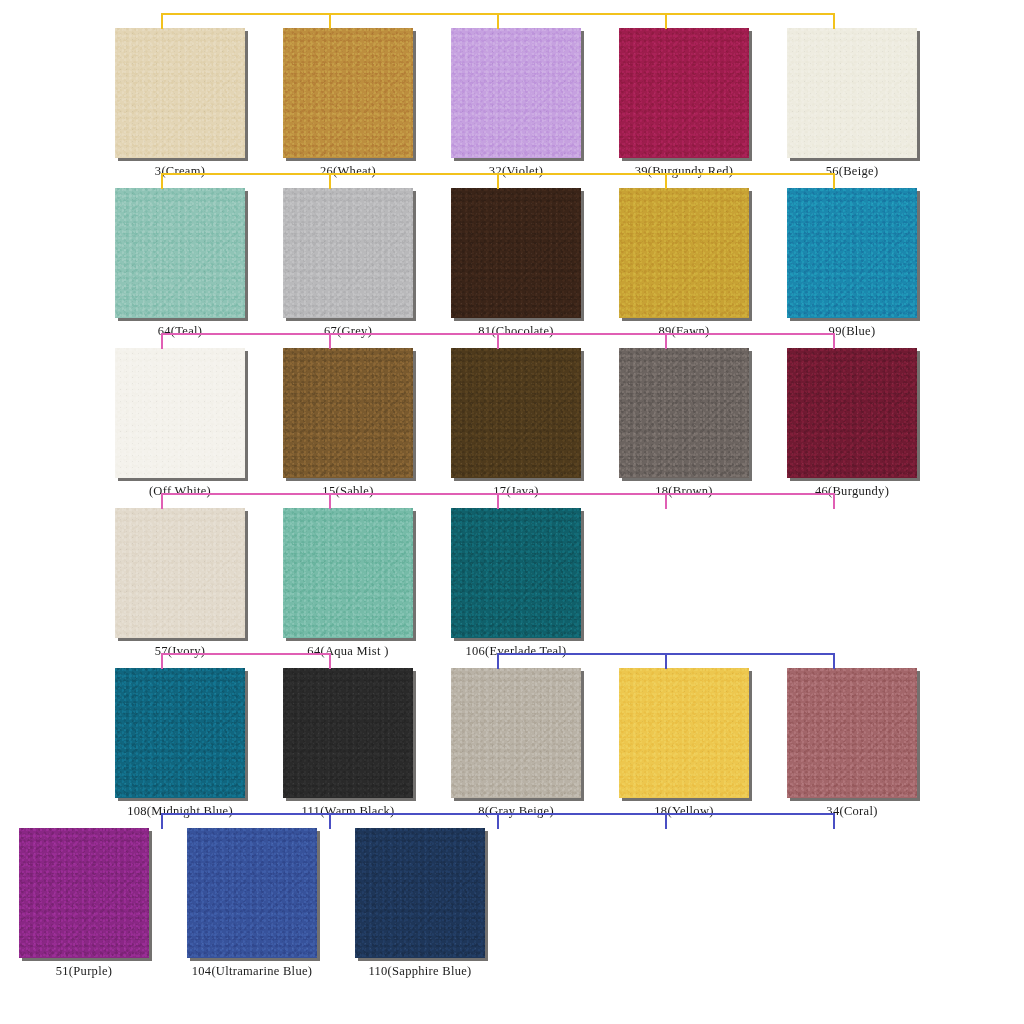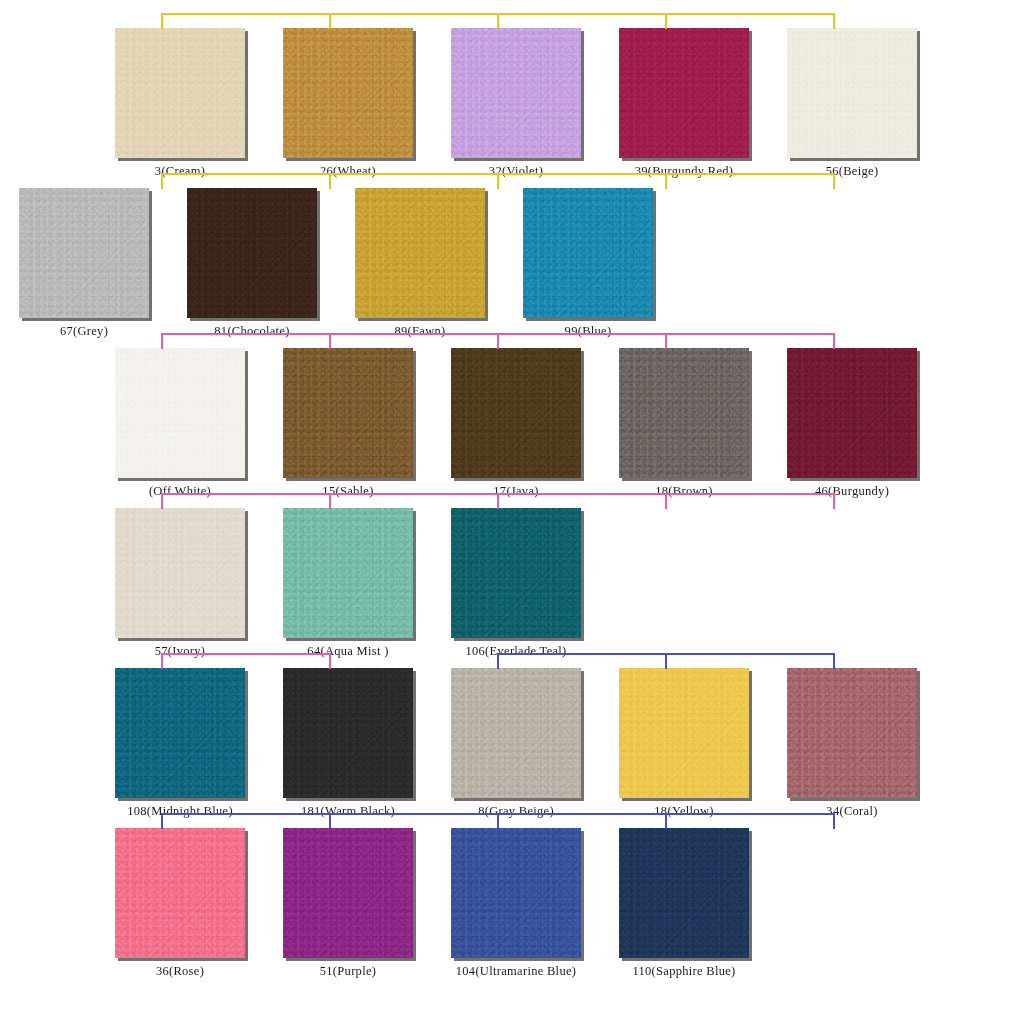--- a/index.html
+++ b/index.html
@@ -174,20 +174,26 @@
     </div>
     <div class="swatch-row">
       <div class="connector" style="color: rgb(242, 194, 28); left: 161px; width: 672px;">
         <div class="hline"></div>
         <div class="endcap" style="left: 0px;"></div>
         <div class="tick" style="left: 168px;"></div>
         <div class="tick" style="left: 336px;"></div>
         <div class="tick" style="left: 504px;"></div>
         <div class="endcap" style="left: 672px;"></div>
       </div>
+      <div class="cell" style="margin-left: 96px;">
+        <div class="swatch-wrap">
+          <div class="swatch" style="background: rgb(143, 196, 182);"></div>
+        </div>
+        <div class="label">64(Teal)</div>
+      </div>
       <div class="cell">
         <div class="swatch-wrap">
           <div class="swatch" style="background: rgb(185, 185, 187);"></div>
         </div>
         <div class="label">67(Grey)</div>
       </div>
       <div class="cell">
         <div class="swatch-wrap">
           <div class="swatch" style="background: rgb(58, 36, 24);"></div>
         </div>
@@ -289,21 +295,21 @@
       <div class="cell" style="margin-left: 96px;">
         <div class="swatch-wrap">
           <div class="swatch" style="background: rgb(16, 102, 127);"></div>
         </div>
         <div class="label">108(Midnight Blue)</div>
       </div>
       <div class="cell">
         <div class="swatch-wrap">
           <div class="swatch" style="background: rgb(42, 42, 42);"></div>
         </div>
-        <div class="label">181(Warm Black)</div>
+        <div class="label">111(Warm Black)</div>
       </div>
       <div class="cell">
         <div class="swatch-wrap">
           <div class="swatch" style="background: rgb(185, 178, 166);"></div>
         </div>
         <div class="label">8(Gray Beige)</div>
       </div>
       <div class="cell">
         <div class="swatch-wrap">
           <div class="swatch" style="background: rgb(237, 199, 78);"></div>
@@ -319,26 +325,20 @@
     </div>
     <div class="swatch-row">
       <div class="connector" style="color: rgb(74, 79, 196); left: 161px; width: 672px;">
         <div class="hline"></div>
         <div class="endcap" style="left: 0px;"></div>
         <div class="tick" style="left: 168px;"></div>
         <div class="tick" style="left: 336px;"></div>
         <div class="tick" style="left: 504px;"></div>
         <div class="endcap" style="left: 672px;"></div>
       </div>
-      <div class="cell" style="margin-left: 96px;">
-        <div class="swatch-wrap">
-          <div class="swatch" style="background: rgb(244, 112, 138);"></div>
-        </div>
-        <div class="label">36(Rose)</div>
-      </div>
       <div class="cell">
         <div class="swatch-wrap">
           <div class="swatch" style="background: rgb(138, 39, 133);"></div>
         </div>
         <div class="label">51(Purple)</div>
       </div>
       <div class="cell">
         <div class="swatch-wrap">
           <div class="swatch" style="background: rgb(55, 82, 155);"></div>
         </div>

